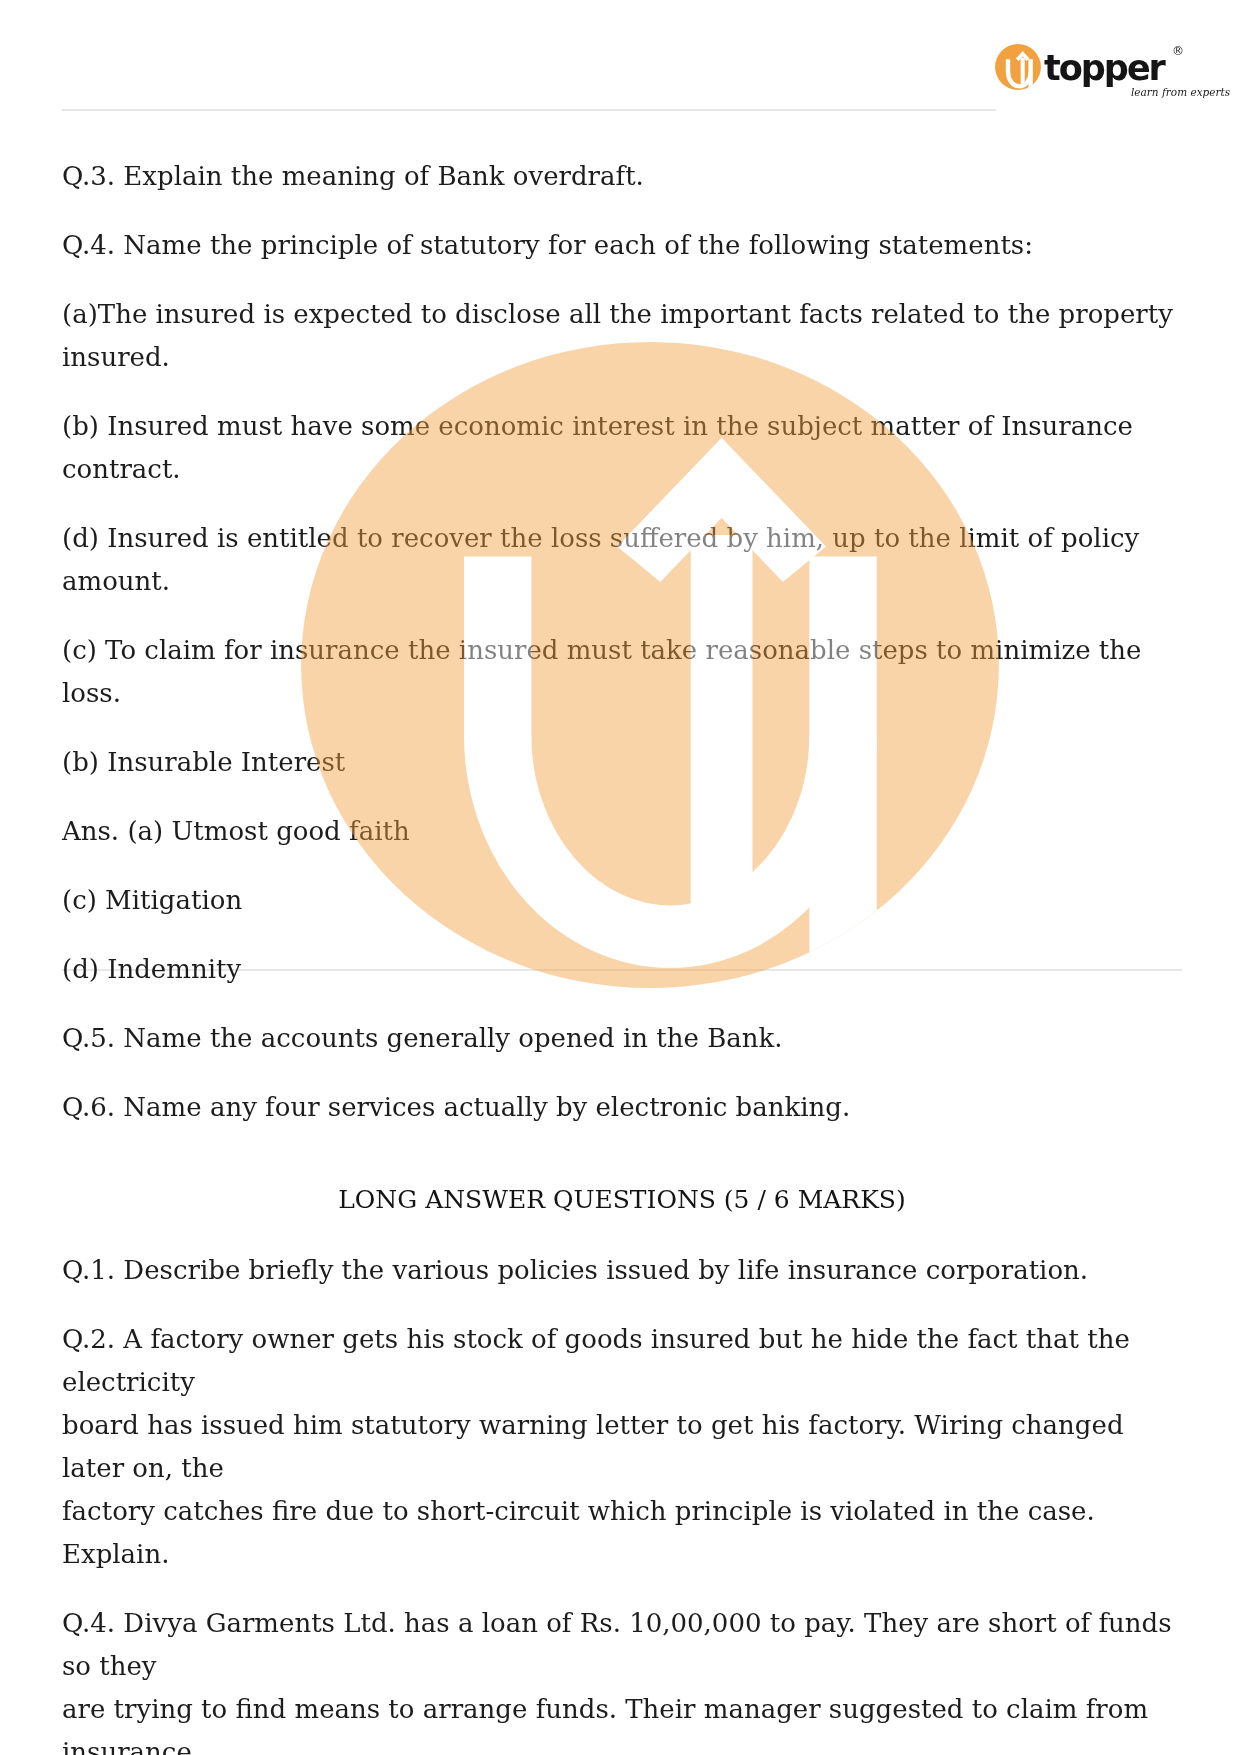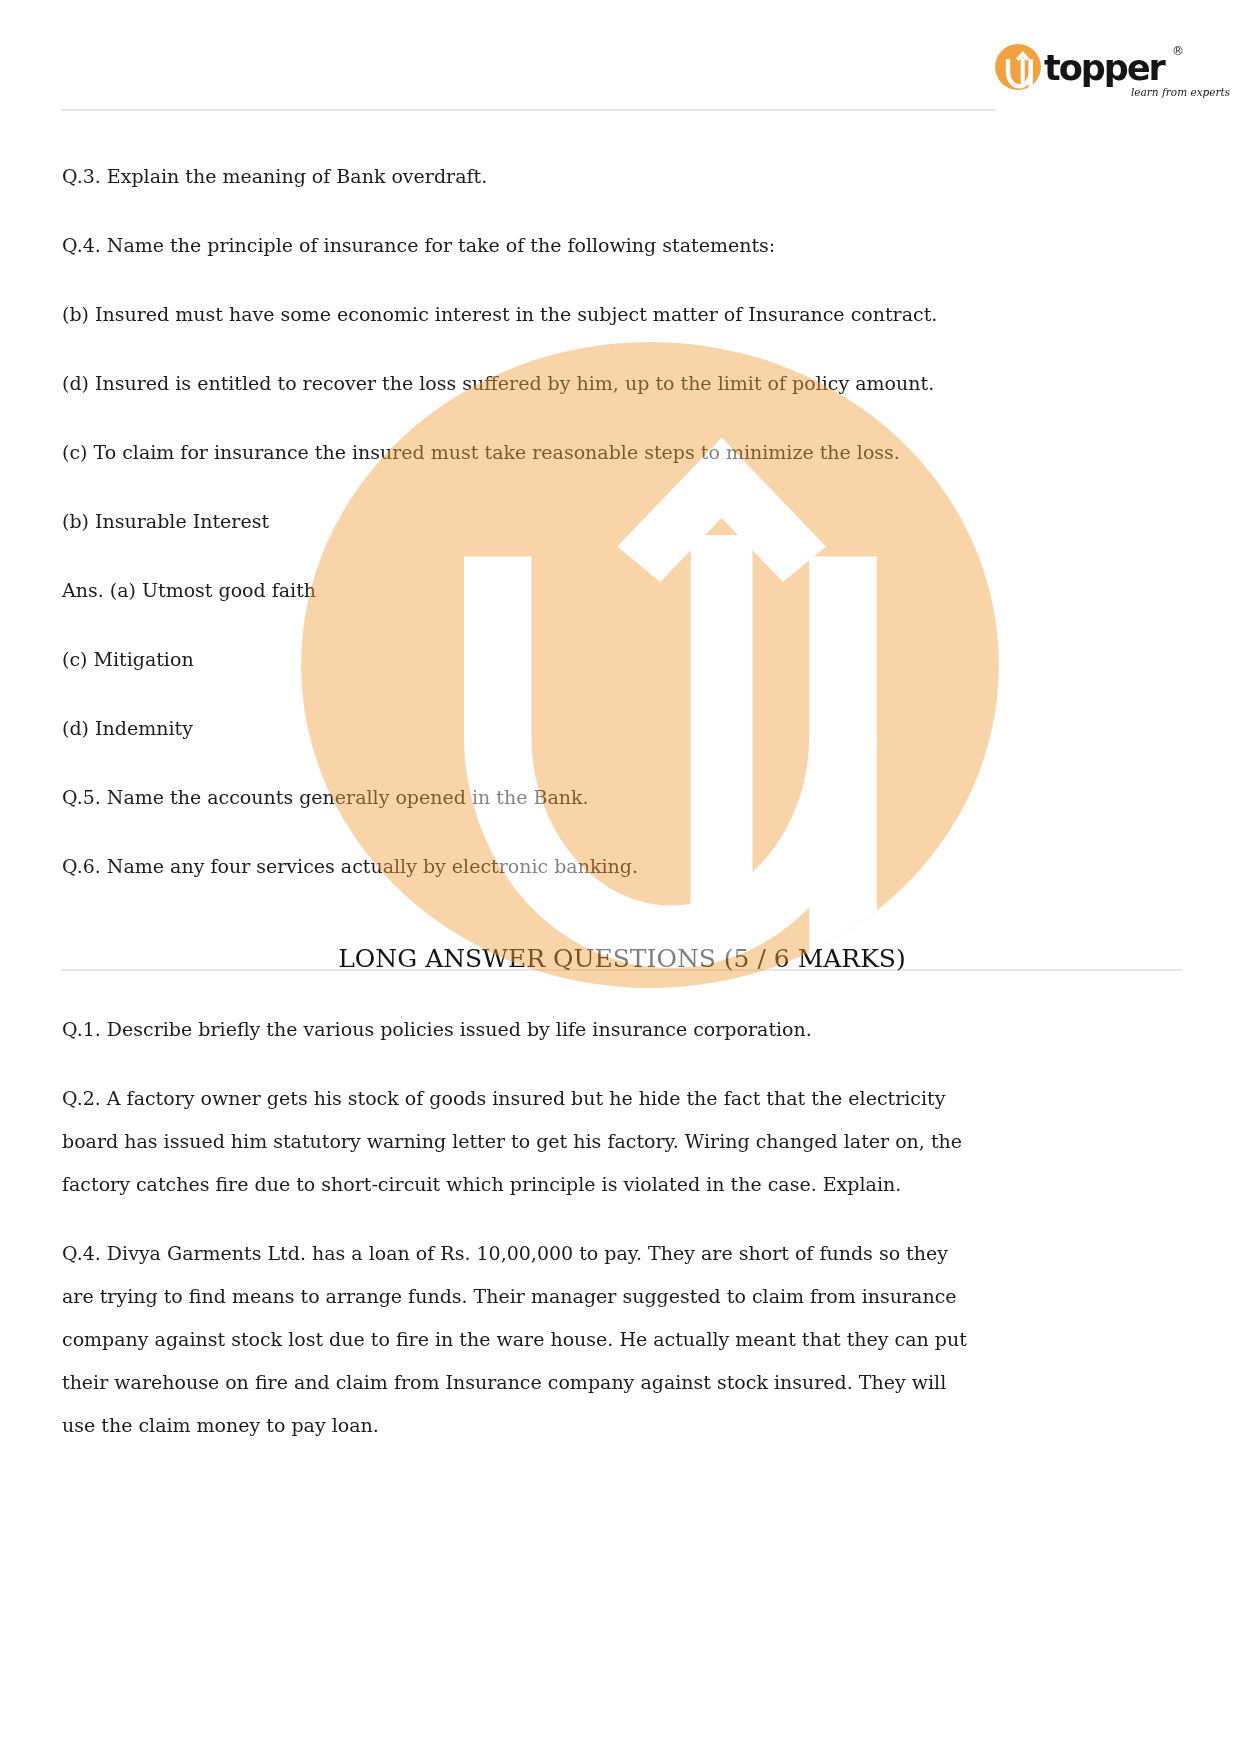--- a/index.html
+++ b/index.html
@@ -31,21 +31,21 @@
   .divider{position:absolute;height:2px;background:#e7e7e7;}
   .divider.top{left:62px;width:934px;top:109px;}
   .divider.mid{left:62px;right:58px;top:969px;}
   
   .content{
     position:absolute;left:62px;right:58px;top:155px;
     color:#1c1c1c;z-index:1;
   }
   .content p{
     margin:0 0 26px 0;
-    font-size:19px;line-height:43px;
+    font-size:26px;line-height:43px;
     white-space:pre-line;
   }
   .section-heading{
     margin:56px 0 34px 0;
     font-size:25px;line-height:30px;
     font-weight:400;text-align:center;
     color:#141414;letter-spacing:0px;
   }
   
   .watermark{
@@ -74,21 +74,22 @@
     </g>
   </svg>
   <div class="wordmark">topper</div>
   <div class="registered">®</div>
   <div class="tagline">learn from experts</div>
   <div class="divider top"></div>
 </div>
 
 <div class="content">
   <p>Q.3. Explain the meaning of Bank overdraft.</p>
-  <p>Q.4. Name the principle of insurance for take of the following statements:</p>
+  <p>Q.4. Name the principle of statutory for each of the following statements:</p>
+  <p>(a)The insured is expected to disclose all the important facts related to the property insured.</p>
   <p>(b) Insured must have some economic interest in the subject matter of Insurance contract.</p>
   <p>(d) Insured is entitled to recover the loss suffered by him, up to the limit of policy amount.</p>
   <p>(c) To claim for insurance the insured must take reasonable steps to minimize the loss.</p>
   <p>(b) Insurable Interest</p>
   <p>Ans. (a) Utmost good faith</p>
   <p>(c) Mitigation</p>
   <p>(d) Indemnity</p>
   <p>Q.5. Name the accounts generally opened in the Bank.</p>
   <p>Q.6. Name any four services actually by electronic banking.</p>
 

